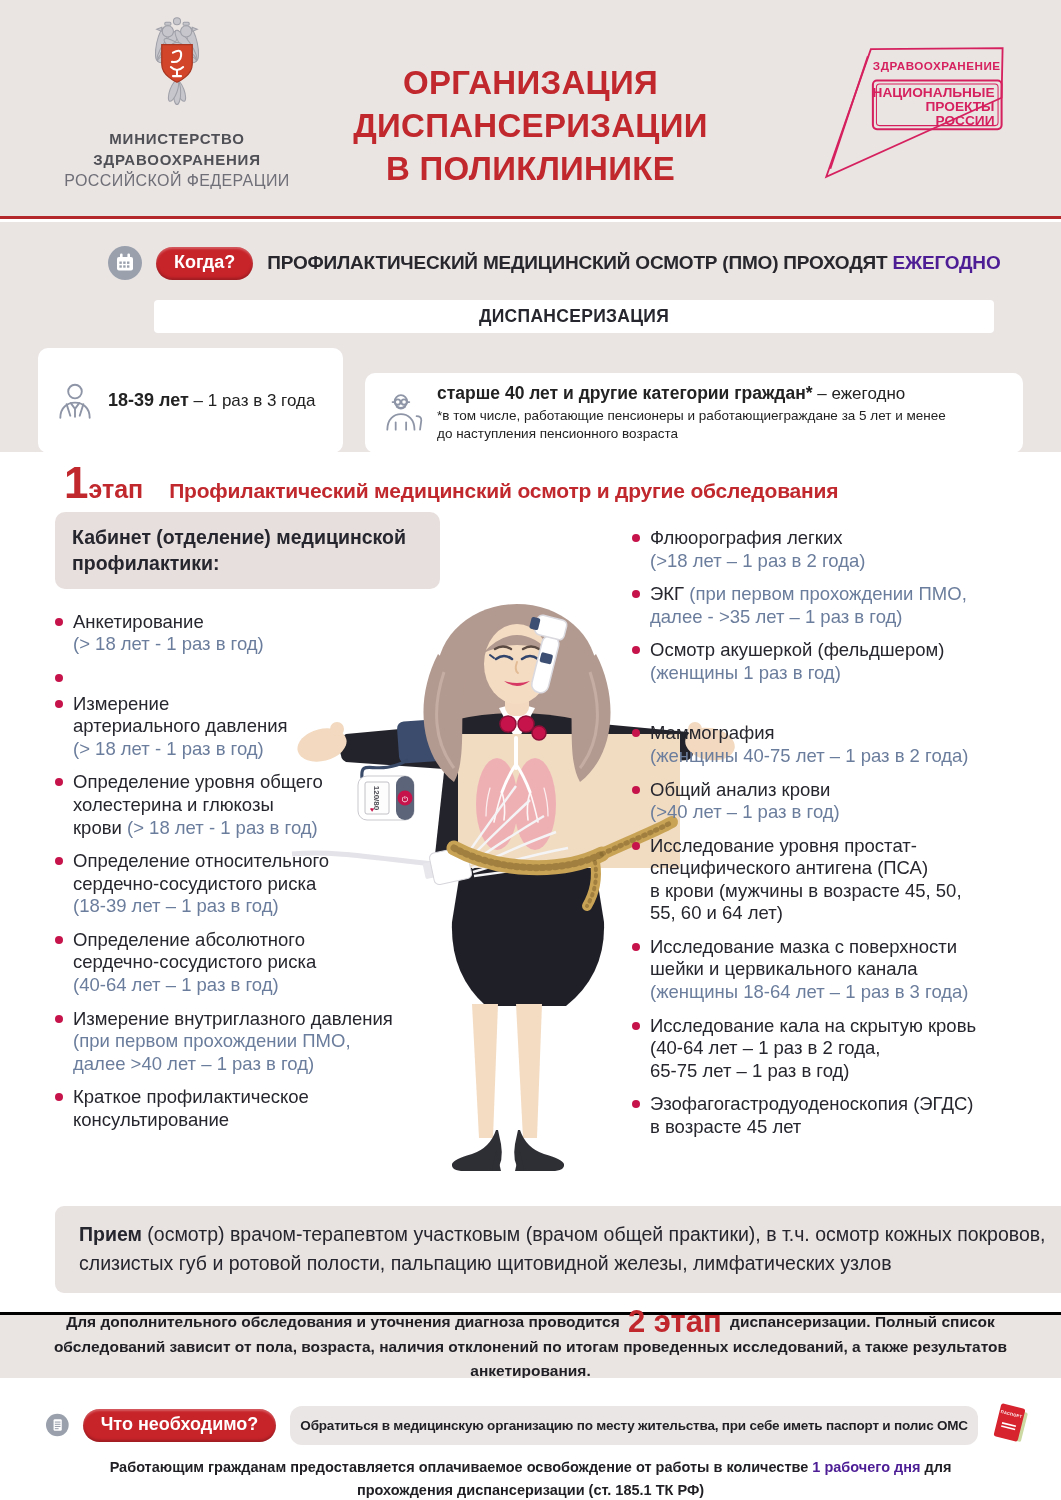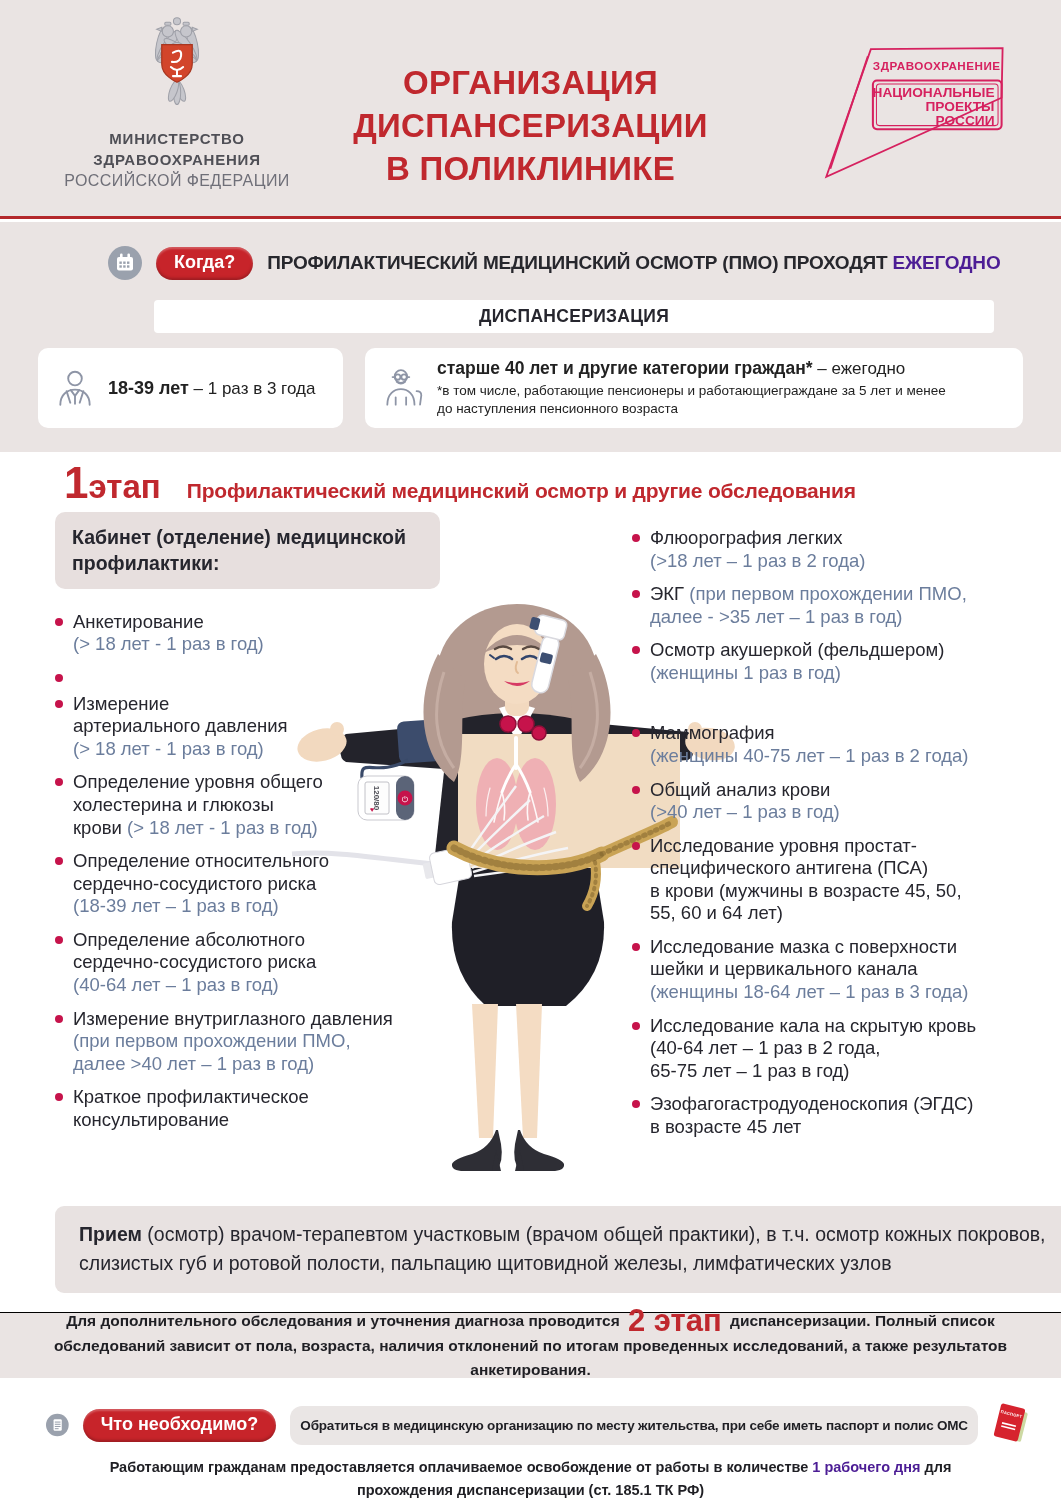--- a/index.html
+++ b/index.html
@@ -26,52 +26,52 @@
   .badge-red{background:#C7242A;color:#fff;font-weight:bold;font-size:18px;padding:5px 18px 7px;
     border-radius:18px;box-shadow:inset 0 2px 2px rgba(255,255,255,.25), inset 0 -2px 3px rgba(0,0,0,.22);
     white-space:nowrap;}
   .when-text{font-weight:bold;font-size:19px;color:#27272D;letter-spacing:-.2px;}
   .hl-red{color:#4c1d95;}
   .disp-bar{position:absolute;left:110px;top:78px;width:840px;height:33px;background:#fff;border-radius:4px;
     display:flex;align-items:center;justify-content:center;font-weight:bold;font-size:17.5px;color:var(--dark);letter-spacing:.3px;margin-left:44px;}
   .cards{position:absolute;left:38px;top:126px;width:985px;display:flex;gap:22px;}
   .card{background:#fff;border-radius:10px;padding:10px 16px;display:flex;align-items:center;gap:12px;min-height:78px;}
   .card1{width:305px;}
-  .card2{flex:1;}
+  .card2{flex:1;margin-top:25px;}
   .card1-text{font-size:17px;color:#222;}
   .card1-text b{font-size:18px;}
   .card2-line1{font-size:17px;color:#222;}
   .card2-line1 b{font-size:17.5px;}
   .card2-note{font-size:13.5px;line-height:1.35;white-space:pre-line;color:#222;margin-top:3px;}
 
   
   .stage1{position:absolute;left:0;top:452px;width:1061px;height:860px;background:#fff;}
   .stage1-head{position:absolute;left:64px;top:6px;display:flex;align-items:baseline;color:var(--red);font-weight:bold;}
   .s1num{font-size:44px;}
-  .s1word{font-size:33px;}
+  .s1word{font-size:25px;}
   .s1sub{font-size:21px;margin-left:26px;letter-spacing:-.2px;}
   .col{position:absolute;z-index:10;}
   .col-left{left:55px;top:60px;width:385px;}
   .col-right{left:632px;top:55px;width:392px;}
   .colbox{background:var(--panel);border-radius:10px;padding:12px 17px;font-weight:bold;font-size:19.5px;
     line-height:1.35;color:var(--dark);}
   ul.bullets{list-style:none;margin-top:22px;font-size:18.5px;line-height:1.22;color:var(--dark);}
   .col-right ul.bullets{margin-top:20px;}
   ul.bullets li{display:flex;gap:10px;margin-bottom:11px;}
   ul.bullets li.gap{margin-top:38px;}
   .dot{flex:0 0 auto;width:8px;height:8px;border-radius:50%;background:var(--crimson);margin-top:7px;}
   .itxt{white-space:pre-line;}
   .seg-a{color:var(--age);}
   .woman{position:absolute;left:258px;top:140px;z-index:5;pointer-events:none;}
   .reception{position:absolute;left:55px;top:754px;width:1030px;background:#E8E2E1;border-radius:9px;
     padding:14px 24px;font-size:19.5px;line-height:1.5;color:var(--dark);z-index:10;}
 
   
   .stage2{position:absolute;left:0;top:1312px;width:1061px;height:66px;background:var(--bg);
-    border-top:1px solid #000000;display:flex;align-items:center;justify-content:center;}
+    border-top:3px solid #000000;display:flex;align-items:center;justify-content:center;}
   .s2text{width:970px;text-align:center;font-weight:bold;font-size:15.5px;line-height:1.55;color:#1F1F24;}
   .big2{color:var(--red);font-size:31px;line-height:0;vertical-align:-5px;padding:0 4px;white-space:nowrap;}
 
   
   .footer2{position:absolute;left:0;top:1378px;width:1061px;height:122px;background:#fff;padding-left:35px;}
   .f-row{position:absolute;top:12px;left:46px;right:30px;display:flex;align-items:center;gap:14px;}
   .f-info{flex:1;background:#EAE6E5;border-radius:12px;padding:12px 10px;text-align:center;font-weight:bold;
     font-size:13.5px;letter-spacing:-.2px;color:#1F1F24;white-space:nowrap;}
   .f-note{position:absolute;top:78px;left:80px;right:80px;text-align:center;font-weight:bold;font-size:14.5px;
     line-height:1.6;color:#1F1F24;}

